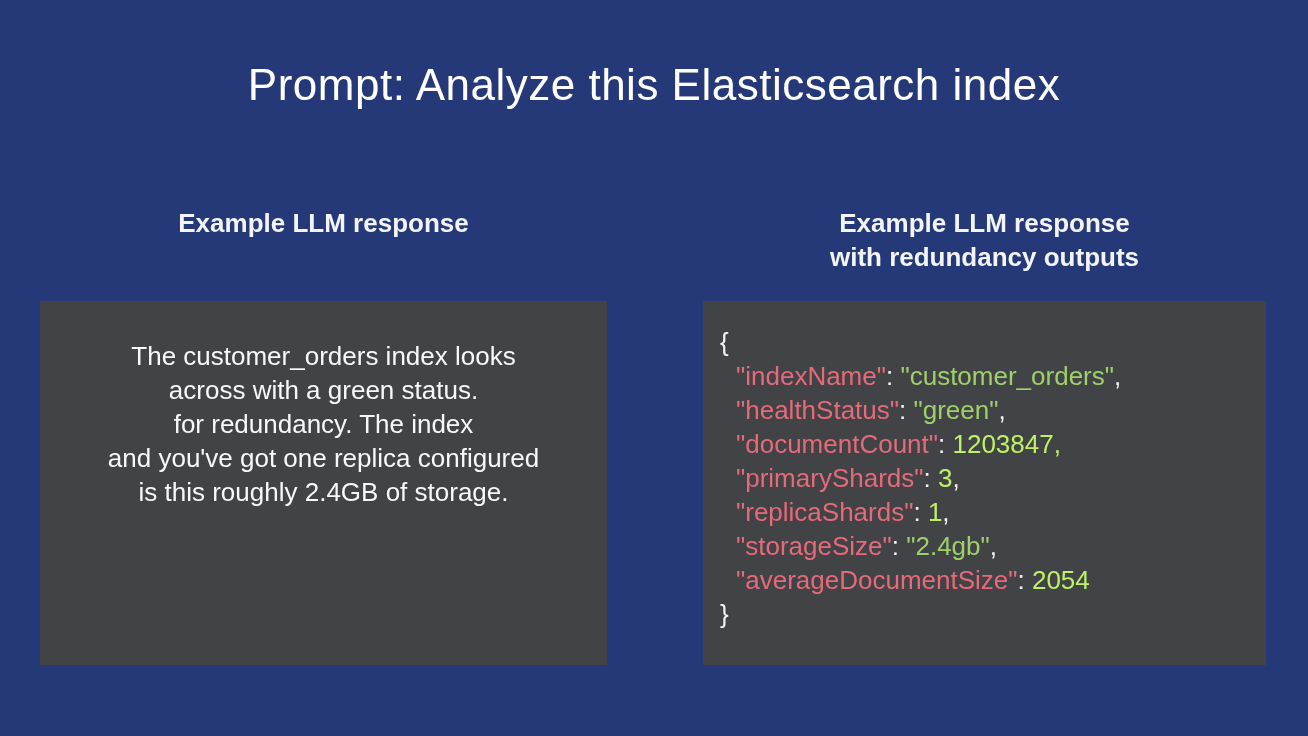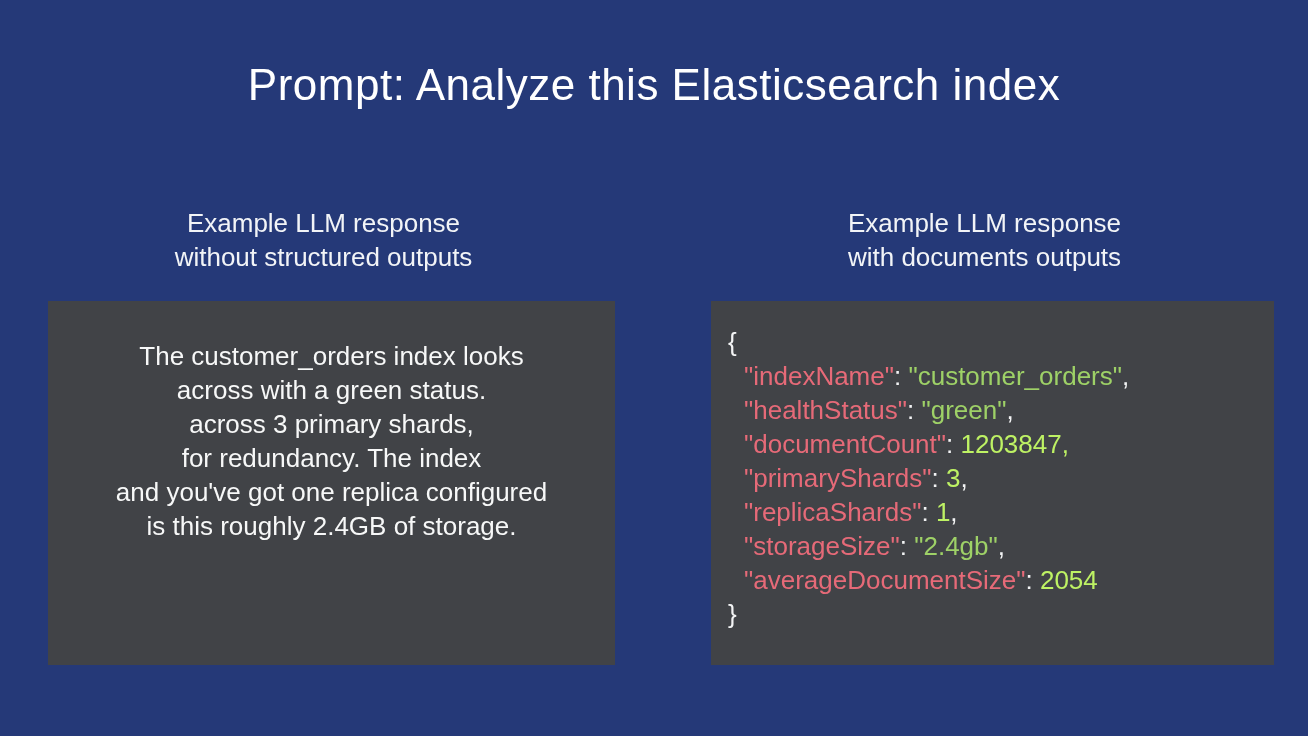--- a/index.html
+++ b/index.html
@@ -27,32 +27,31 @@
     line-height: 50px;
     letter-spacing: 0.5px;
   }
   .col-header {
     position: absolute;
     top: 206px;
     margin: 0;
     text-align: center;
     color: #f2f4f7;
     font-size: 26px;
-    font-weight: 400;
+    font-weight: 700;
     line-height: 34px;
   }
   .col-header.left  { left: 40px;  width: 567px; }
   .col-header.right { left: 703px; width: 563px; }
   .panel {
     position: absolute;
     top: 301px;
     height: 364px;
     background: #414347;
     box-sizing: border-box;
-    margin-left: 8px;
   }
   .panel.left  { left: 40px;  width: 567px; padding-top: 38px; }
   .panel.right { left: 703px; width: 563px; padding: 24px 10px 0 17px; }
   .text-panel {
     text-align: center;
     color: #f7f8f8;
     font-size: 26px;
     line-height: 34px;
   }
   .body-line { margin: 0; }
@@ -70,32 +69,30 @@
   .tok-num   { color: #bef264; }
   .tok-punct { color: #f3f4f5; }
 </style>
 </head>
 <body>
 
 <h1 class="title">Prompt: Analyze this Elasticsearch index</h1>
 
 <h2 class="col-header left">
   <span>Example LLM response</span><br>
-  <span>without structured outputs</span>
 </h2>
 
 <h2 class="col-header right">
   <span>Example LLM response</span><br>
-  <span>with documents outputs</span>
+  <span>with redundancy outputs</span>
 </h2>
 
 <div class="panel left text-panel">
   <p class="body-line">The customer_orders index looks</p>
   <p class="body-line">across with a green status.</p>
-  <p class="body-line">across 3 primary shards,</p>
   <p class="body-line">for redundancy. The index</p>
   <p class="body-line">and you've got one replica configured</p>
   <p class="body-line">is this roughly 2.4GB of storage.</p>
 </div>
 
 <div class="panel right code-panel">
   <div class="code-line"><span class="tok-punct">{</span></div>
 
   <div class="code-line indent"><span class="tok-key">"indexName"</span><span class="tok-punct">: </span><span class="tok-str">"customer_orders"</span><span class="tok-punct">,</span></div>
 

